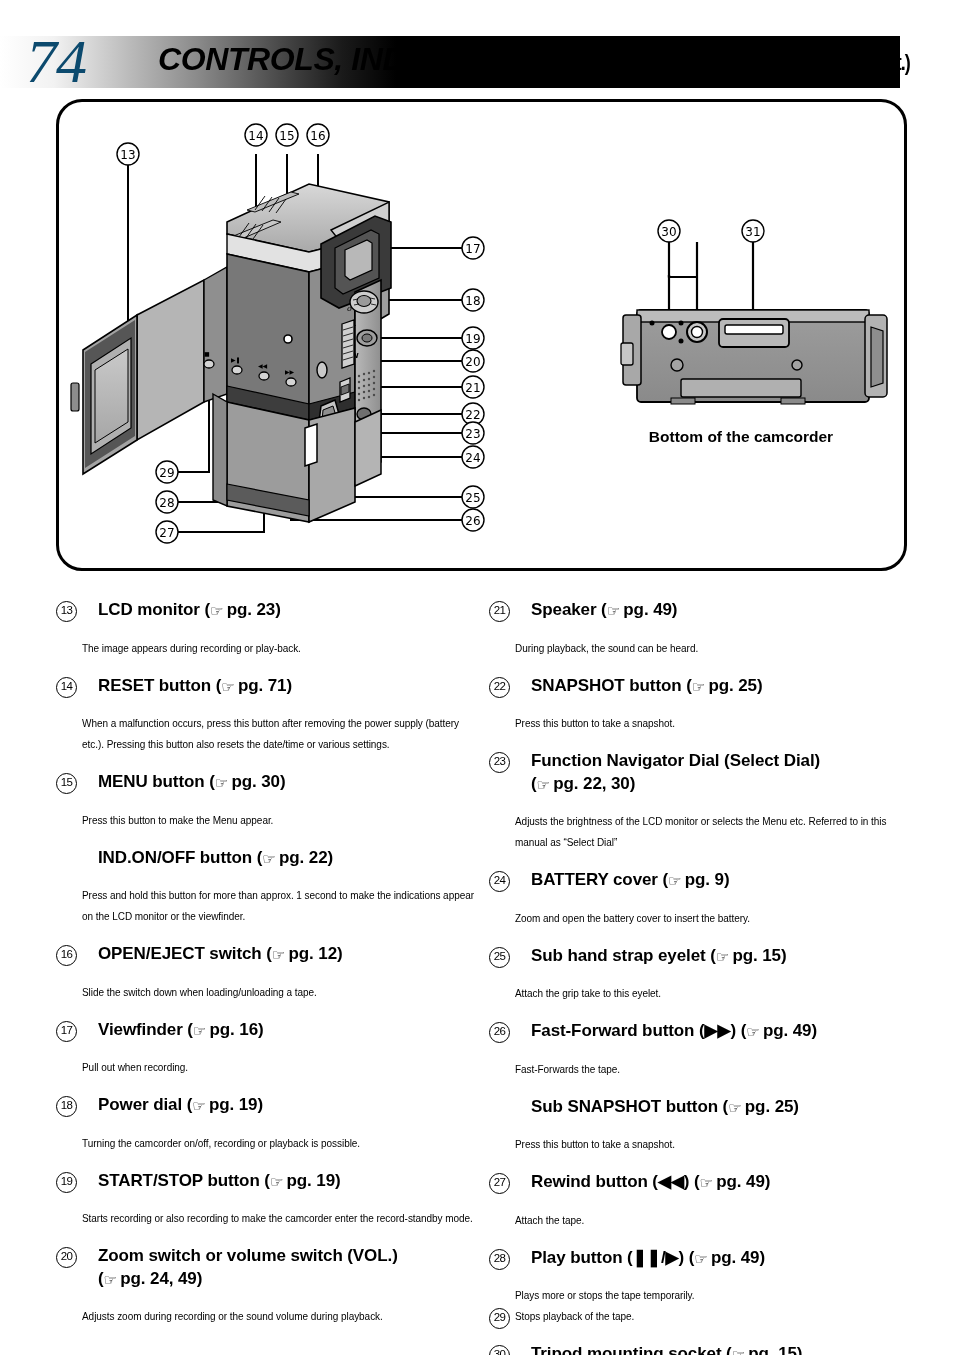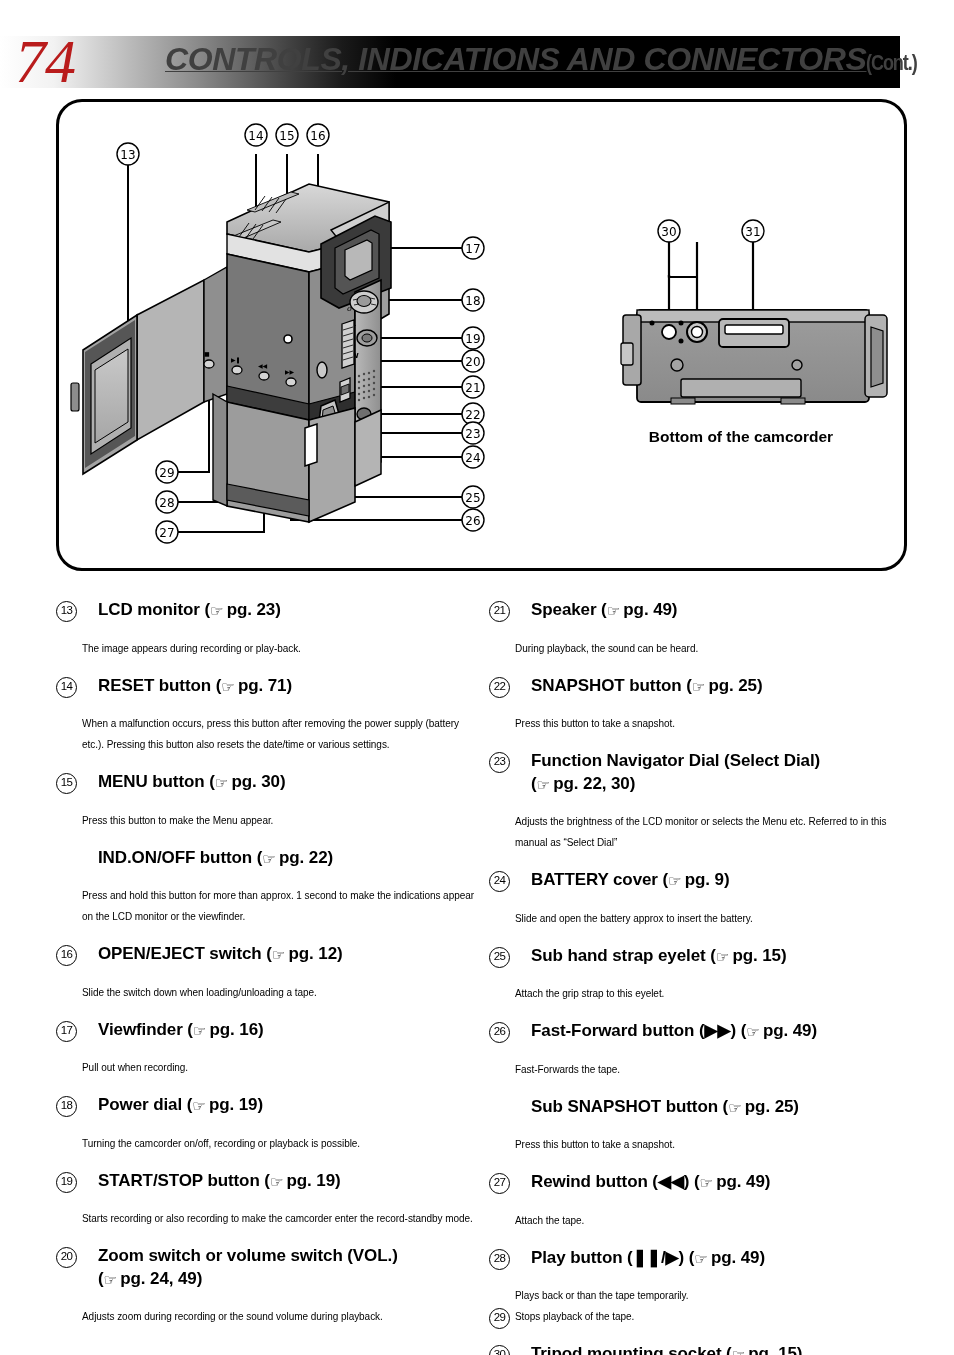--- a/index.html
+++ b/index.html
@@ -9,28 +9,28 @@
     color:#000;overflow:hidden;
   }
 
   
   #header{position:absolute;left:0;top:36px;width:900px;height:52px;}
   #header-bar{
     position:absolute;left:0;top:0;width:900px;height:52px;
     background:linear-gradient(to right,#ffffff 0%,#f2f2f2 6%,#bdbdbd 14%,#8a8a8a 22%,#4a4a4a 31%,#1a1a1a 38%,#000000 44%,#000000 100%);
   }
   #page-number{
-    position:absolute;left:15px;top:-6px;
+    position:absolute;left:26px;top:-6px;
     font-family:"Liberation Serif", serif;
-    font-size:62px;font-weight:400;font-style:italic;color:#b91c1c;
+    font-size:62px;font-weight:400;font-style:italic;color:#0c4a6e;
     letter-spacing:-1px;line-height:62px;
   }
   #header-title{
-    position:absolute;left:165px;top:5px;width:745px;height:44px;
-    color:#404040;white-space:nowrap;text-decoration:underline;
+    position:absolute;left:158px;top:5px;width:745px;height:44px;
+    color:#000000;white-space:nowrap;
   }
   #header-title .main{
     font-family:"Liberation Sans", sans-serif;
     font-style:italic;font-weight:bold;font-size:32px;letter-spacing:-0.4px;
   }
   #header-title .cont{
     font-family:"Liberation Sans", sans-serif;
     font-style:normal;font-weight:bold;font-size:22px;letter-spacing:-1.3px;
     display:inline-block;transform:scaleX(.82);transform-origin:left center;
   }
@@ -457,43 +457,43 @@
       <div class="desc">Press this button to take a snapshot.</div>
     </div>
     <div class="item">
       <div class="num">23</div>
       <div class="head">Function Navigator Dial (Select Dial)<br><span class="pgref">(<span class="hand">☞</span> pg. 22, 30)</span></div>
       <div class="desc">Adjusts the brightness of the LCD monitor or selects the Menu etc. Referred to in this manual as “Select Dial”</div>
     </div>
     <div class="item">
       <div class="num">24</div>
       <div class="head">BATTERY cover <span class="pgref">(<span class="hand">☞</span> pg. 9)</span></div>
-      <div class="desc">Slide and open the battery approx to insert the battery.</div>
+      <div class="desc">Zoom and open the battery cover to insert the battery.</div>
     </div>
     <div class="item">
       <div class="num">25</div>
       <div class="head">Sub hand strap eyelet <span class="pgref">(<span class="hand">☞</span> pg. 15)</span></div>
-      <div class="desc">Attach the grip strap to this eyelet.</div>
+      <div class="desc">Attach the grip take to this eyelet.</div>
     </div>
     <div class="item">
       <div class="num">26</div>
       <div class="head">Fast-Forward button (▶▶) <span class="pgref">(<span class="hand">☞</span> pg. 49)</span></div>
       <div class="desc">Fast-Forwards the tape.</div>
       <div class="head sub">Sub SNAPSHOT button <span class="pgref">(<span class="hand">☞</span> pg. 25)</span></div>
       <div class="desc">Press this button to take a snapshot.</div>
     </div>
     <div class="item">
       <div class="num">27</div>
       <div class="head">Rewind button (◀◀) <span class="pgref">(<span class="hand">☞</span> pg. 49)</span></div>
       <div class="desc">Attach the tape.</div>
     </div>
     <div class="item">
       <div class="num">28</div>
       <div class="head">Play button (❚❚/▶) <span class="pgref">(<span class="hand">☞</span> pg. 49)</span></div>
-      <div class="desc">Plays back or than the tape temporarily.</div>
+      <div class="desc">Plays more or stops the tape temporarily.</div>
     </div>
     <div class="item">
       <div class="num">29</div>
       <div class="desc">Stops playback of the tape.</div>
     </div>
     <div class="item">
       <div class="num">30</div>
       <div class="head">Tripod mounting socket <span class="pgref">(<span class="hand">☞</span> pg. 15)</span></div>
     </div>
     <div class="item">

